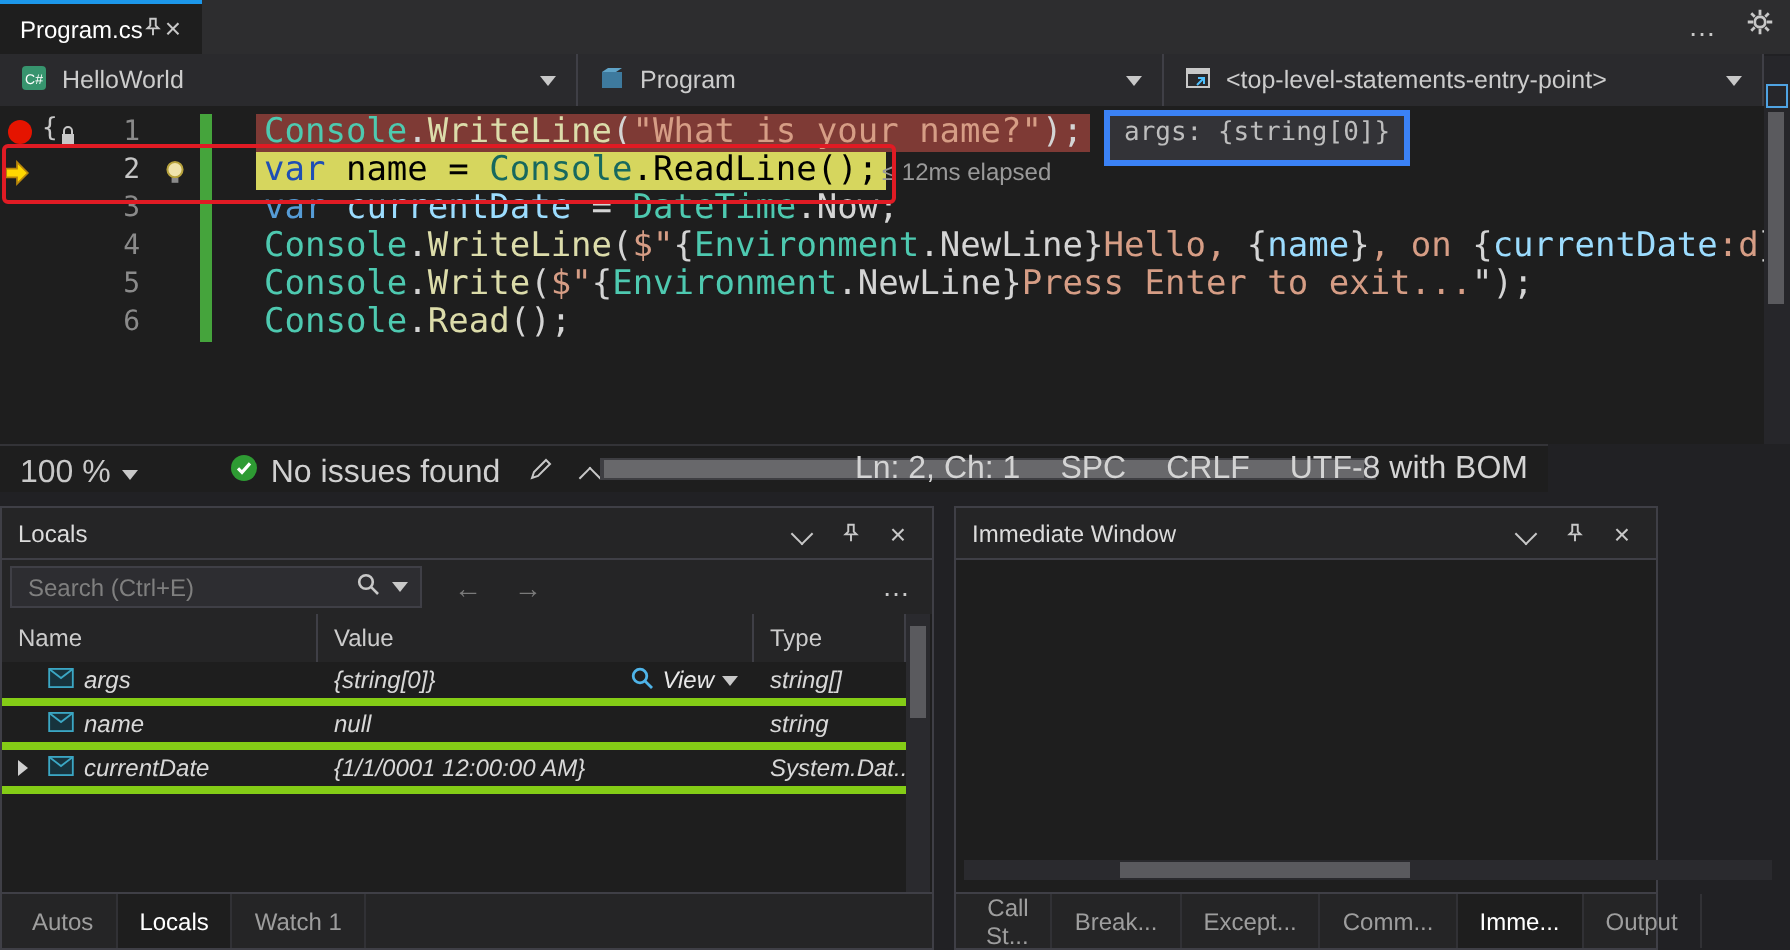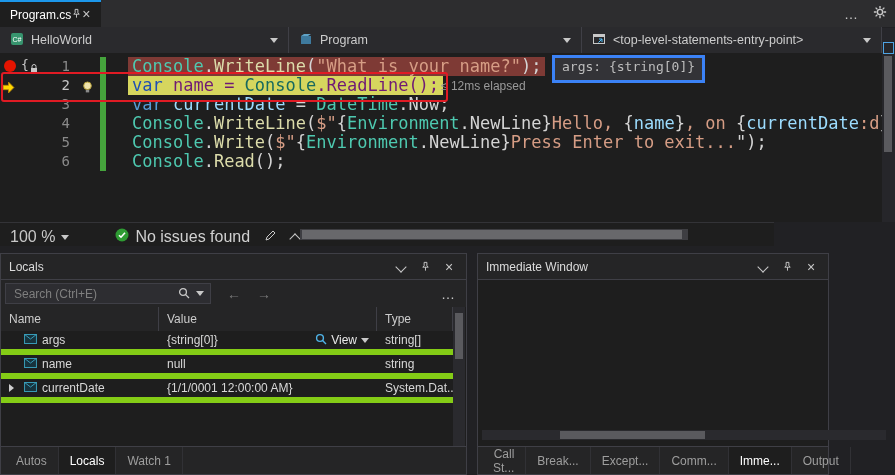--- a/index.html
+++ b/index.html
@@ -27,21 +27,21 @@
   .code-line{display:flex;height:19px;align-items:stretch;}
   .bp-margin{width:18px;}
   .line-num{width:52px;text-align:right;color:#8a8a8a;font-family:"DejaVu Sans Mono",monospace;font-size:14px;line-height:19px;}
   .line-num.cur{color:#c6c6c6;}
   .change-bar{width:6px;margin-left:30px;background:#45a43c;}
   .code-text{margin-left:22px;font-family:"DejaVu Sans Mono",monospace;font-size:17px;line-height:19px;white-space:pre;padding:0 4px;}
   .hl-breakpoint{background:#7e3a35;}
   .hl-current{background:#d6d65e;}
   .tk-cls{color:#4ec9b0;} .tk-mth{color:#dcdcaa;} .tk-kw{color:#569cd6;} .tk-var{color:#9cdcfe;}
   .tk-str{color:#d69d85;} .tk-pun{color:#d4d4d4;}
-  .tk-kw2{color:#1f4fb4;} .tk-dk{color:#701a75;} .tk-cls2{color:#17695e;}
+  .tk-kw2{color:#1f4fb4;} .tk-dk{color:#000000;} .tk-cls2{color:#17695e;}
 
   .bp-dot{position:absolute;left:4px;top:7px;width:12px;height:12px;border-radius:50%;background:#e51400;}
   .i-brace{position:absolute;left:21px;top:4px;color:#c8c8c8;font-size:13px;font-family:"DejaVu Sans Mono",monospace;}
   .lock-ic{position:absolute;left:30px;top:7px;}
   .cur-arrow{position:absolute;left:2px;top:27px;}
   .bulb-ic{position:absolute;left:82px;top:26px;}
 
   .datatip{position:absolute;left:552px;top:2px;height:20px;background:#333337;border:3px solid #3b82f6;
            color:#bdbdbd;font-size:13px;font-family:"DejaVu Sans Mono",monospace;padding:1px 7px;white-space:pre;}
   .perftip{position:absolute;left:441px;top:26px;color:#9a9a9a;font-size:12px;}
@@ -77,21 +77,21 @@
   .searchbox{width:206px;height:21px;background:#2d2d31;border:1px solid #3f3f46;display:flex;align-items:center;padding:0 6px;gap:6px;box-sizing:border-box;}
   .searchbox input{flex:1;background:transparent;border:0;outline:none;color:#c8c8c8;font-size:12px;font-family:"Liberation Sans",sans-serif;}
   .searchbox input::placeholder{color:#7f7f7f;}
   .navarrow{color:#7a7a7a;font-size:14px;margin-left:16px;}
   .srow-dots{margin-left:auto;margin-right:6px;color:#c8c8c8;}
 
   .lheader{position:absolute;left:0;top:53px;width:452px;height:24px;background:#252526;border-bottom:1px solid #3f3f46;
            display:grid;grid-template-columns:158px 218px 1fr;font-size:12px;color:#cccccc;align-items:center;}
   .lheader div{padding-left:8px;border-right:1px solid #3f3f46;height:24px;line-height:24px;box-sizing:border-box;}
   .lrows{position:absolute;left:0;top:77px;width:452px;height:118px;background:#1e1e1e;}
-  .lrow{display:grid;grid-template-columns:158px 218px 1fr;height:18px;align-items:center;border-bottom:6px solid #84cc16;font-size:12px;color:#d8d8d8;}
+  .lrow{display:grid;grid-template-columns:158px 218px 1fr;height:18px;align-items:center;border-bottom:4px solid #84cc16;font-size:12px;color:#d8d8d8;font-style:italic;}
   .lcell{padding-left:8px;overflow:hidden;white-space:nowrap;display:flex;align-items:center;gap:5px;box-sizing:border-box;}
   .expander{width:10px;display:inline-flex;}
   .tri-right{width:0;height:0;border-top:4px solid transparent;border-bottom:4px solid transparent;border-left:5px solid #cfcfcf;}
   .viewctl{margin-left:auto;display:flex;align-items:center;gap:4px;padding-right:8px;color:#e8e8e8;}
   .lscroll{position:absolute;left:452px;top:53px;width:12px;height:142px;background:#2a2a2e;}
   .lscroll .thumb{position:absolute;left:2px;top:6px;width:8px;height:46px;background:#5a5a5e;}
 
   .ptabs{position:absolute;left:0;bottom:0;right:0;height:27px;background:#252526;border-top:1px solid #3f3f46;
          display:flex;align-items:stretch;padding-left:4px;font-size:12px;}
   .ptab{display:flex;align-items:center;padding:0 11px;color:#9e9e9e;border-right:1px solid #313135;}
@@ -253,20 +253,26 @@
       <span>
         <svg width="13" height="13" viewBox="0 0 13 13" fill="none" stroke="#c8c8c8">
             <path d="M2 11l1-3 6-6 2 2-6 6z"></path>
           </svg>
       </span>
       <span class="chev up"></span>
     </div>
     <div class="hscroll">
       <div class="thumb"></div>
     </div>
+    <div class="sb-right">
+      <span>Ln: 2, Ch: 1</span>
+      <span>SPC</span>
+      <span>CRLF</span>
+      <span>UTF-8 with BOM</span>
+    </div>
   </div>
 
   <div class="panel p-left">
     <div class="p-head">
       <span>Locals</span>
       <span class="spacer"></span>
       <span class="hic">
           <span class="chev"></span>
         </span>
       <span class="hic">

